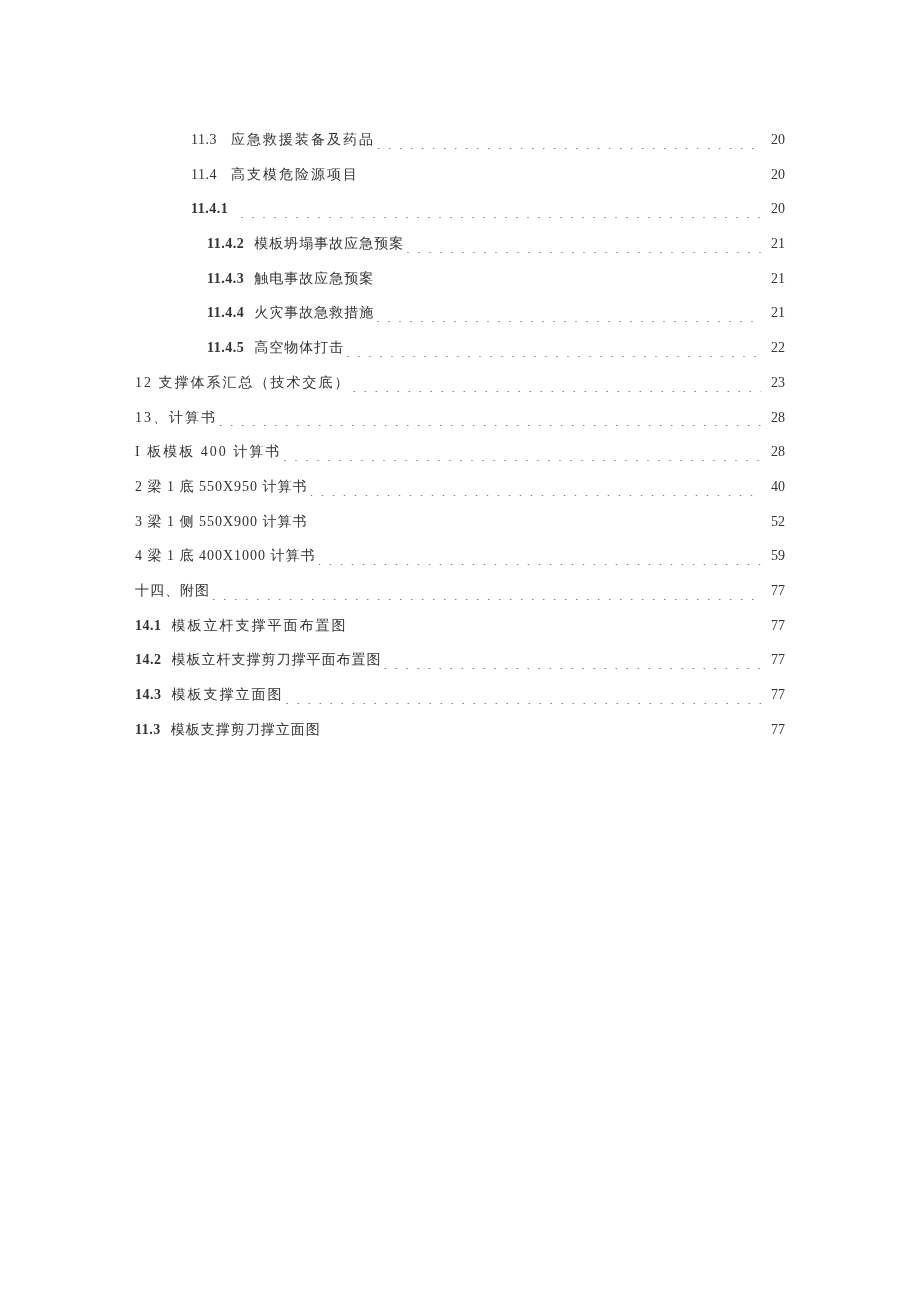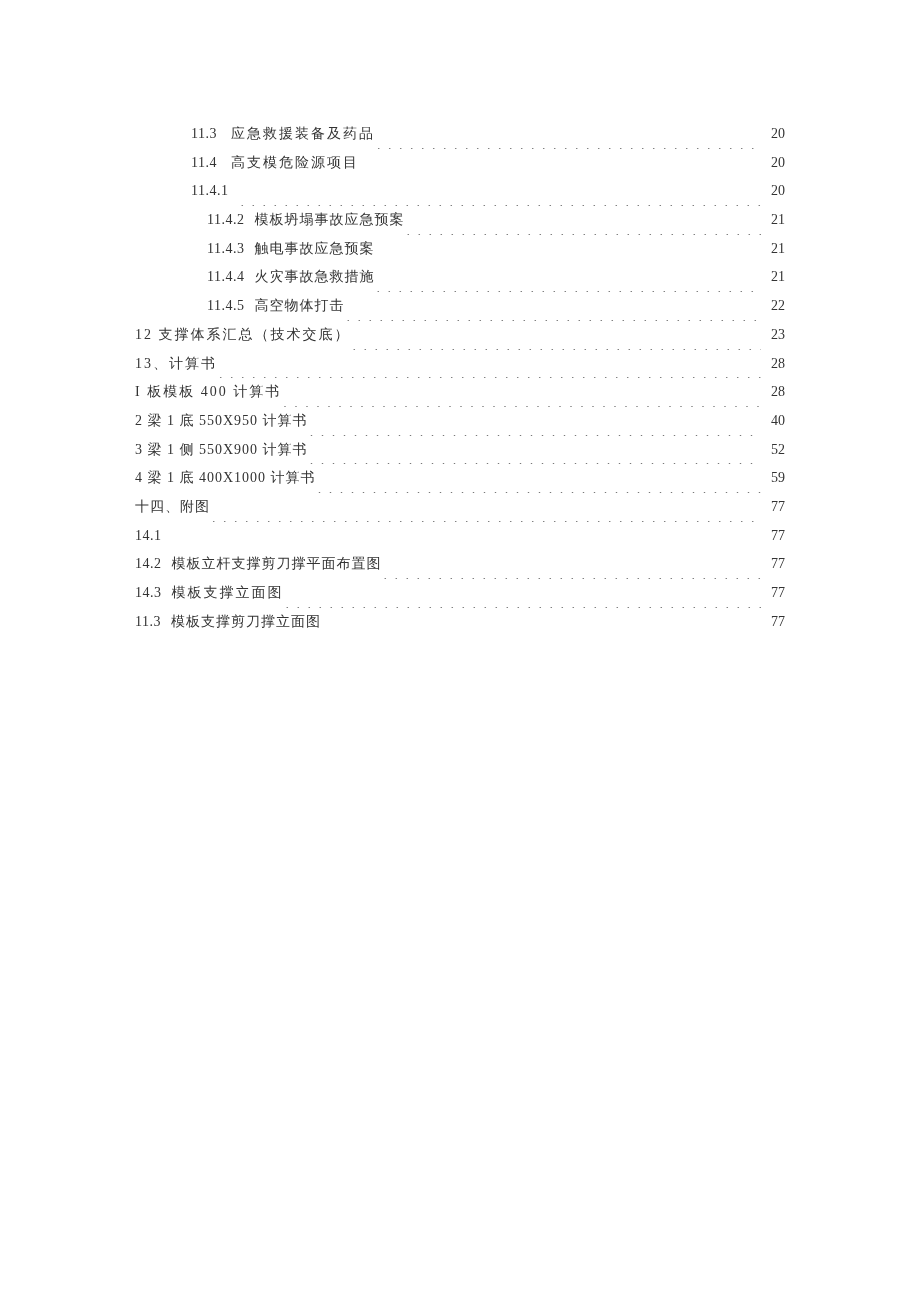--- a/index.html
+++ b/index.html
@@ -7,34 +7,35 @@
     background: #ffffff;
     width: 920px;
     height: 1301px;
     font-family: "SimSun", "宋体", serif;
     font-size: 14px;
     color: #333;
     padding: 120px 135px 0 135px;
   }
   .toc-line {
     display: flex;
-    align-items: flex-end;
+    align-items: center;
     line-height: 2.05;
     white-space: nowrap;
     overflow: hidden;
+    margin-top: 6px;
   }
   .indent-1 { padding-left: 56px; }
   .indent-2 { padding-left: 72px; }
   .indent-0 { padding-left: 0; }
   .num {
     flex: 0 0 auto;
     letter-spacing: 0.5px;
   }
   .gap-lg { margin-right: 14px; }
-  .gap-sm { margin-right: 10px; }
+  .gap-sm { margin-right: 10px; font-weight: bold; }
   .title {
     flex: 0 0 auto;
     letter-spacing: 1px;
   }
   .sp { letter-spacing: 2px; }
   .dots {
     flex: 1 1 auto;
     overflow: hidden;
     letter-spacing: 3px;
     color: #333;
@@ -131,20 +132,21 @@
       <span class="dots"></span>
       <span class="page">59</span>
     </div>
     <div class="toc-line indent-0">
       <span class="title">十四、附图</span>
       <span class="dots"></span>
       <span class="page">77</span>
     </div>
     <div class="toc-line indent-0">
       <span class="num gap-sm">14.1</span>
+      <span class="title sp">模板立杆支撑平面布置图</span>
       <span class="dots"></span>
       <span class="page">77</span>
     </div>
     <div class="toc-line indent-0">
       <span class="num gap-sm">14.2</span>
       <span class="title">模板立杆支撑剪刀撑平面布置图</span>
       <span class="dots"></span>
       <span class="page">77</span>
     </div>
     <div class="toc-line indent-0">

